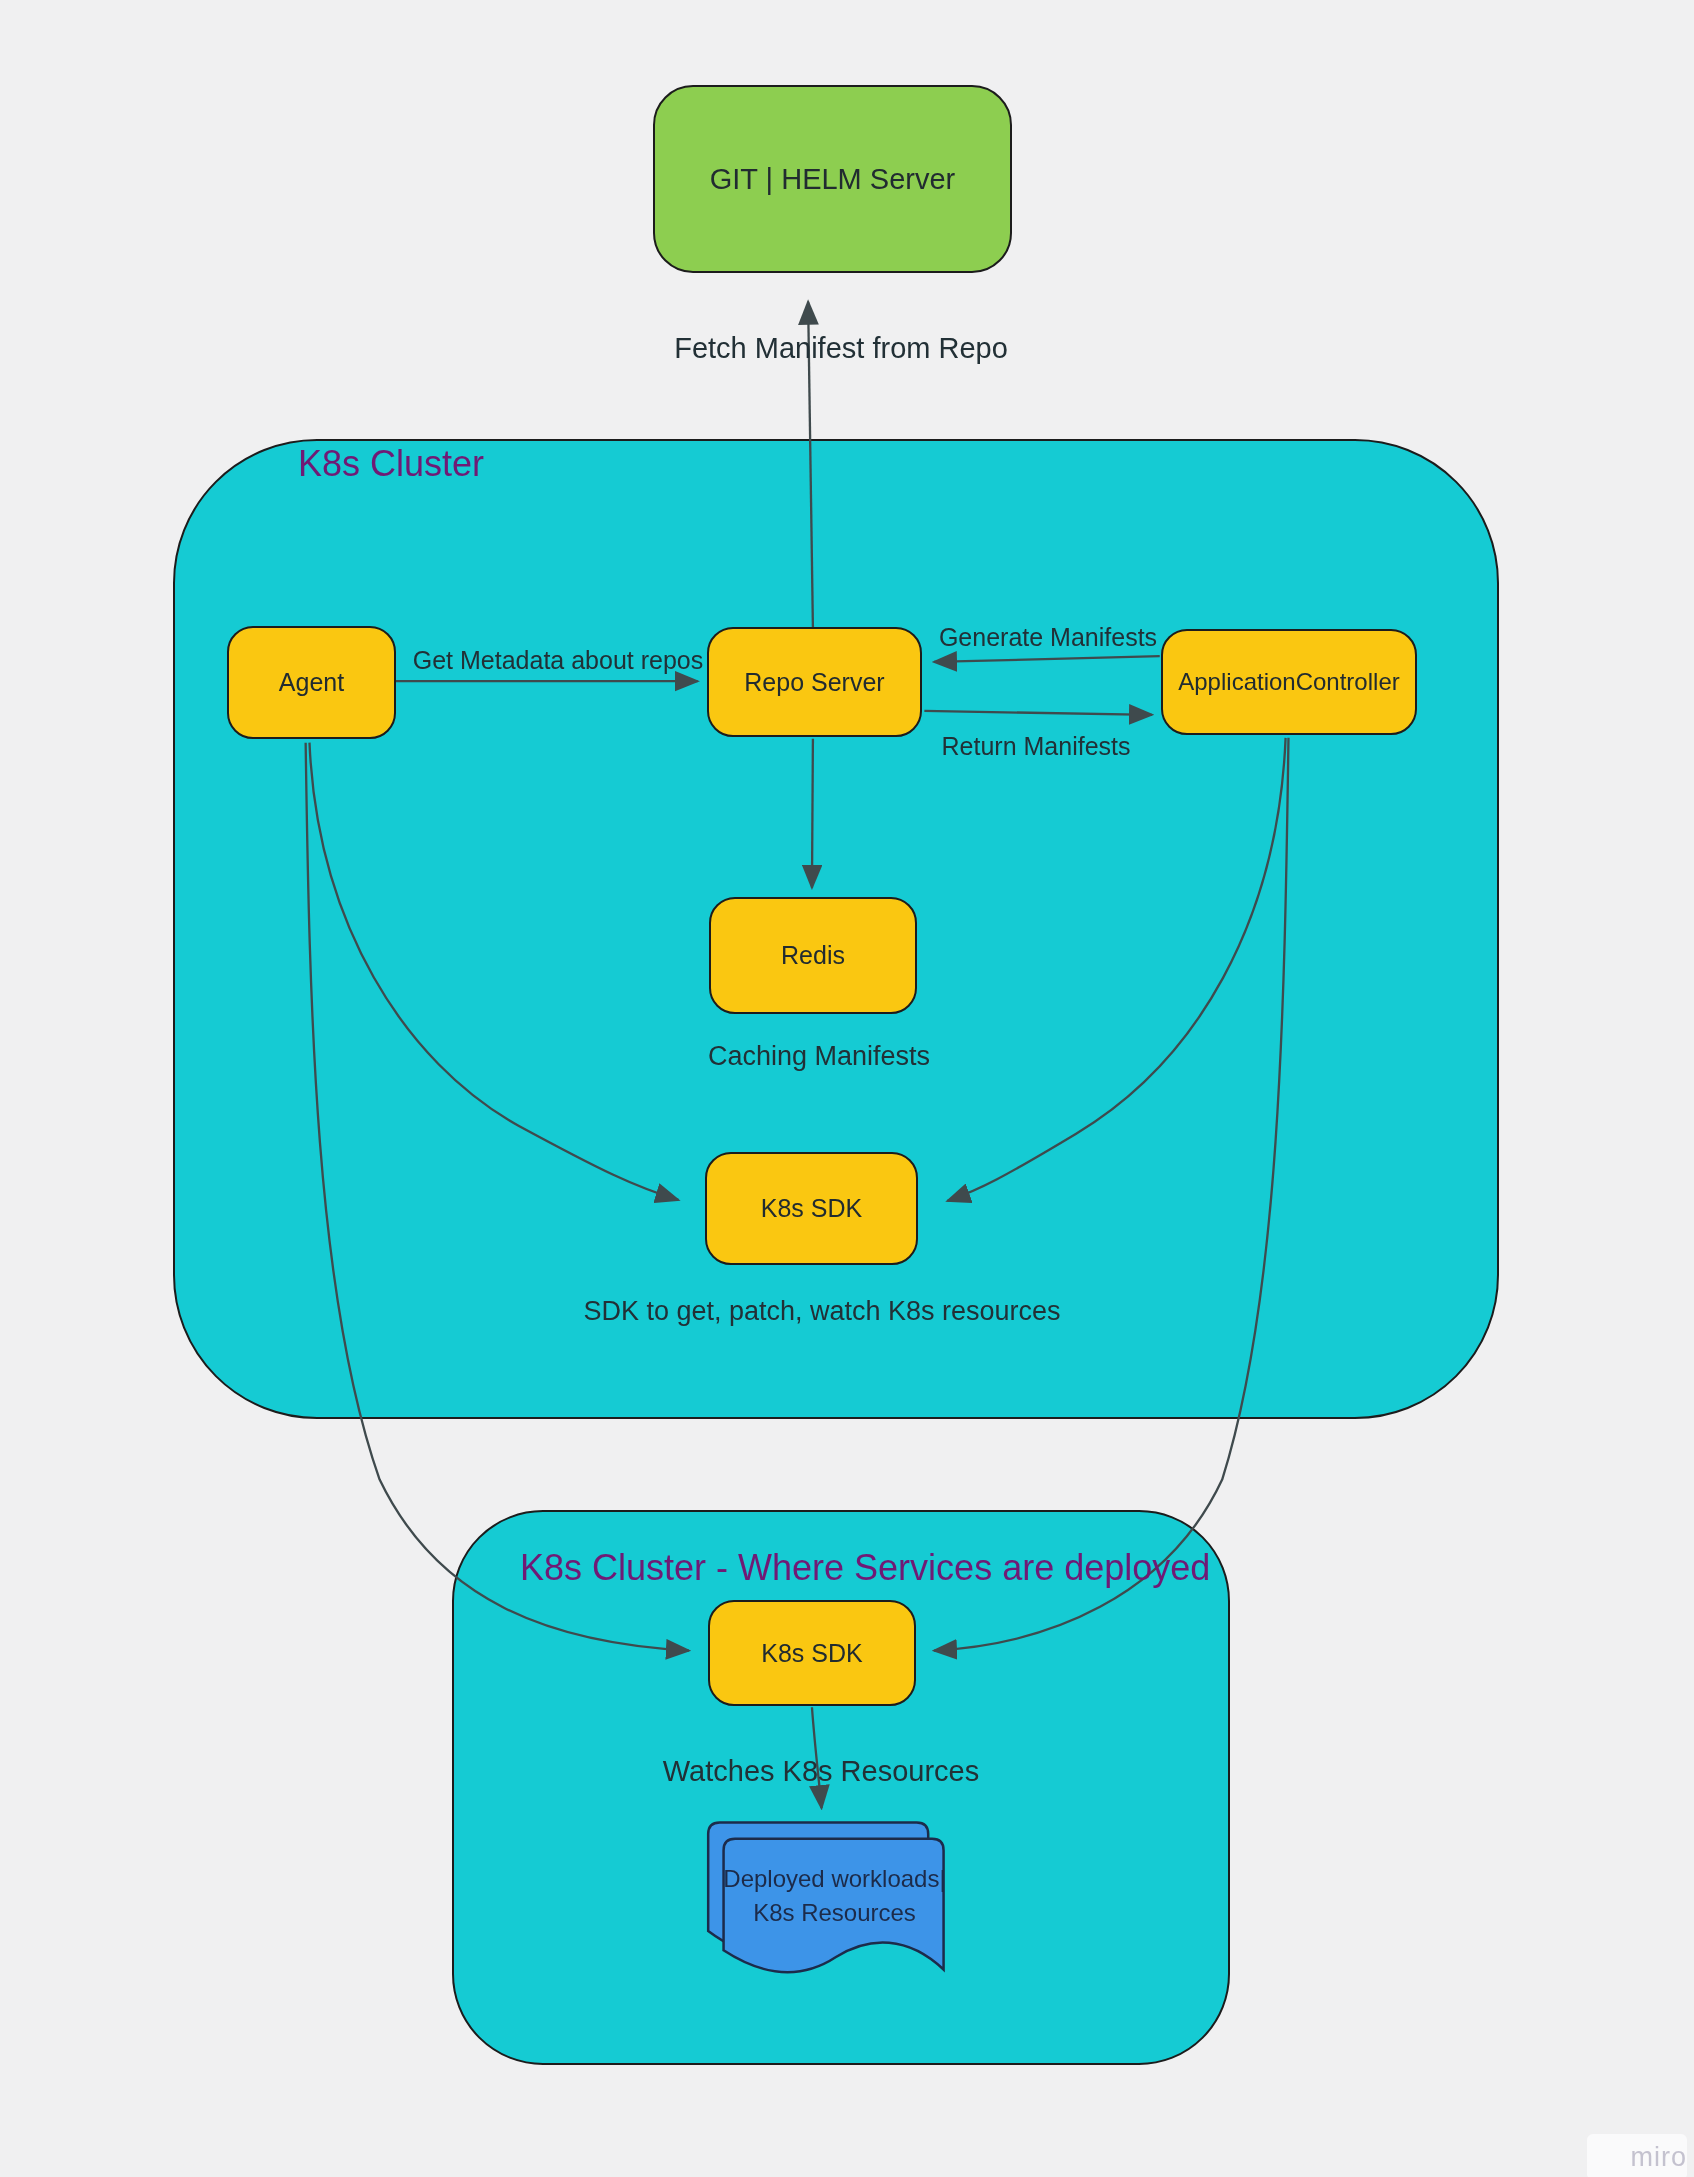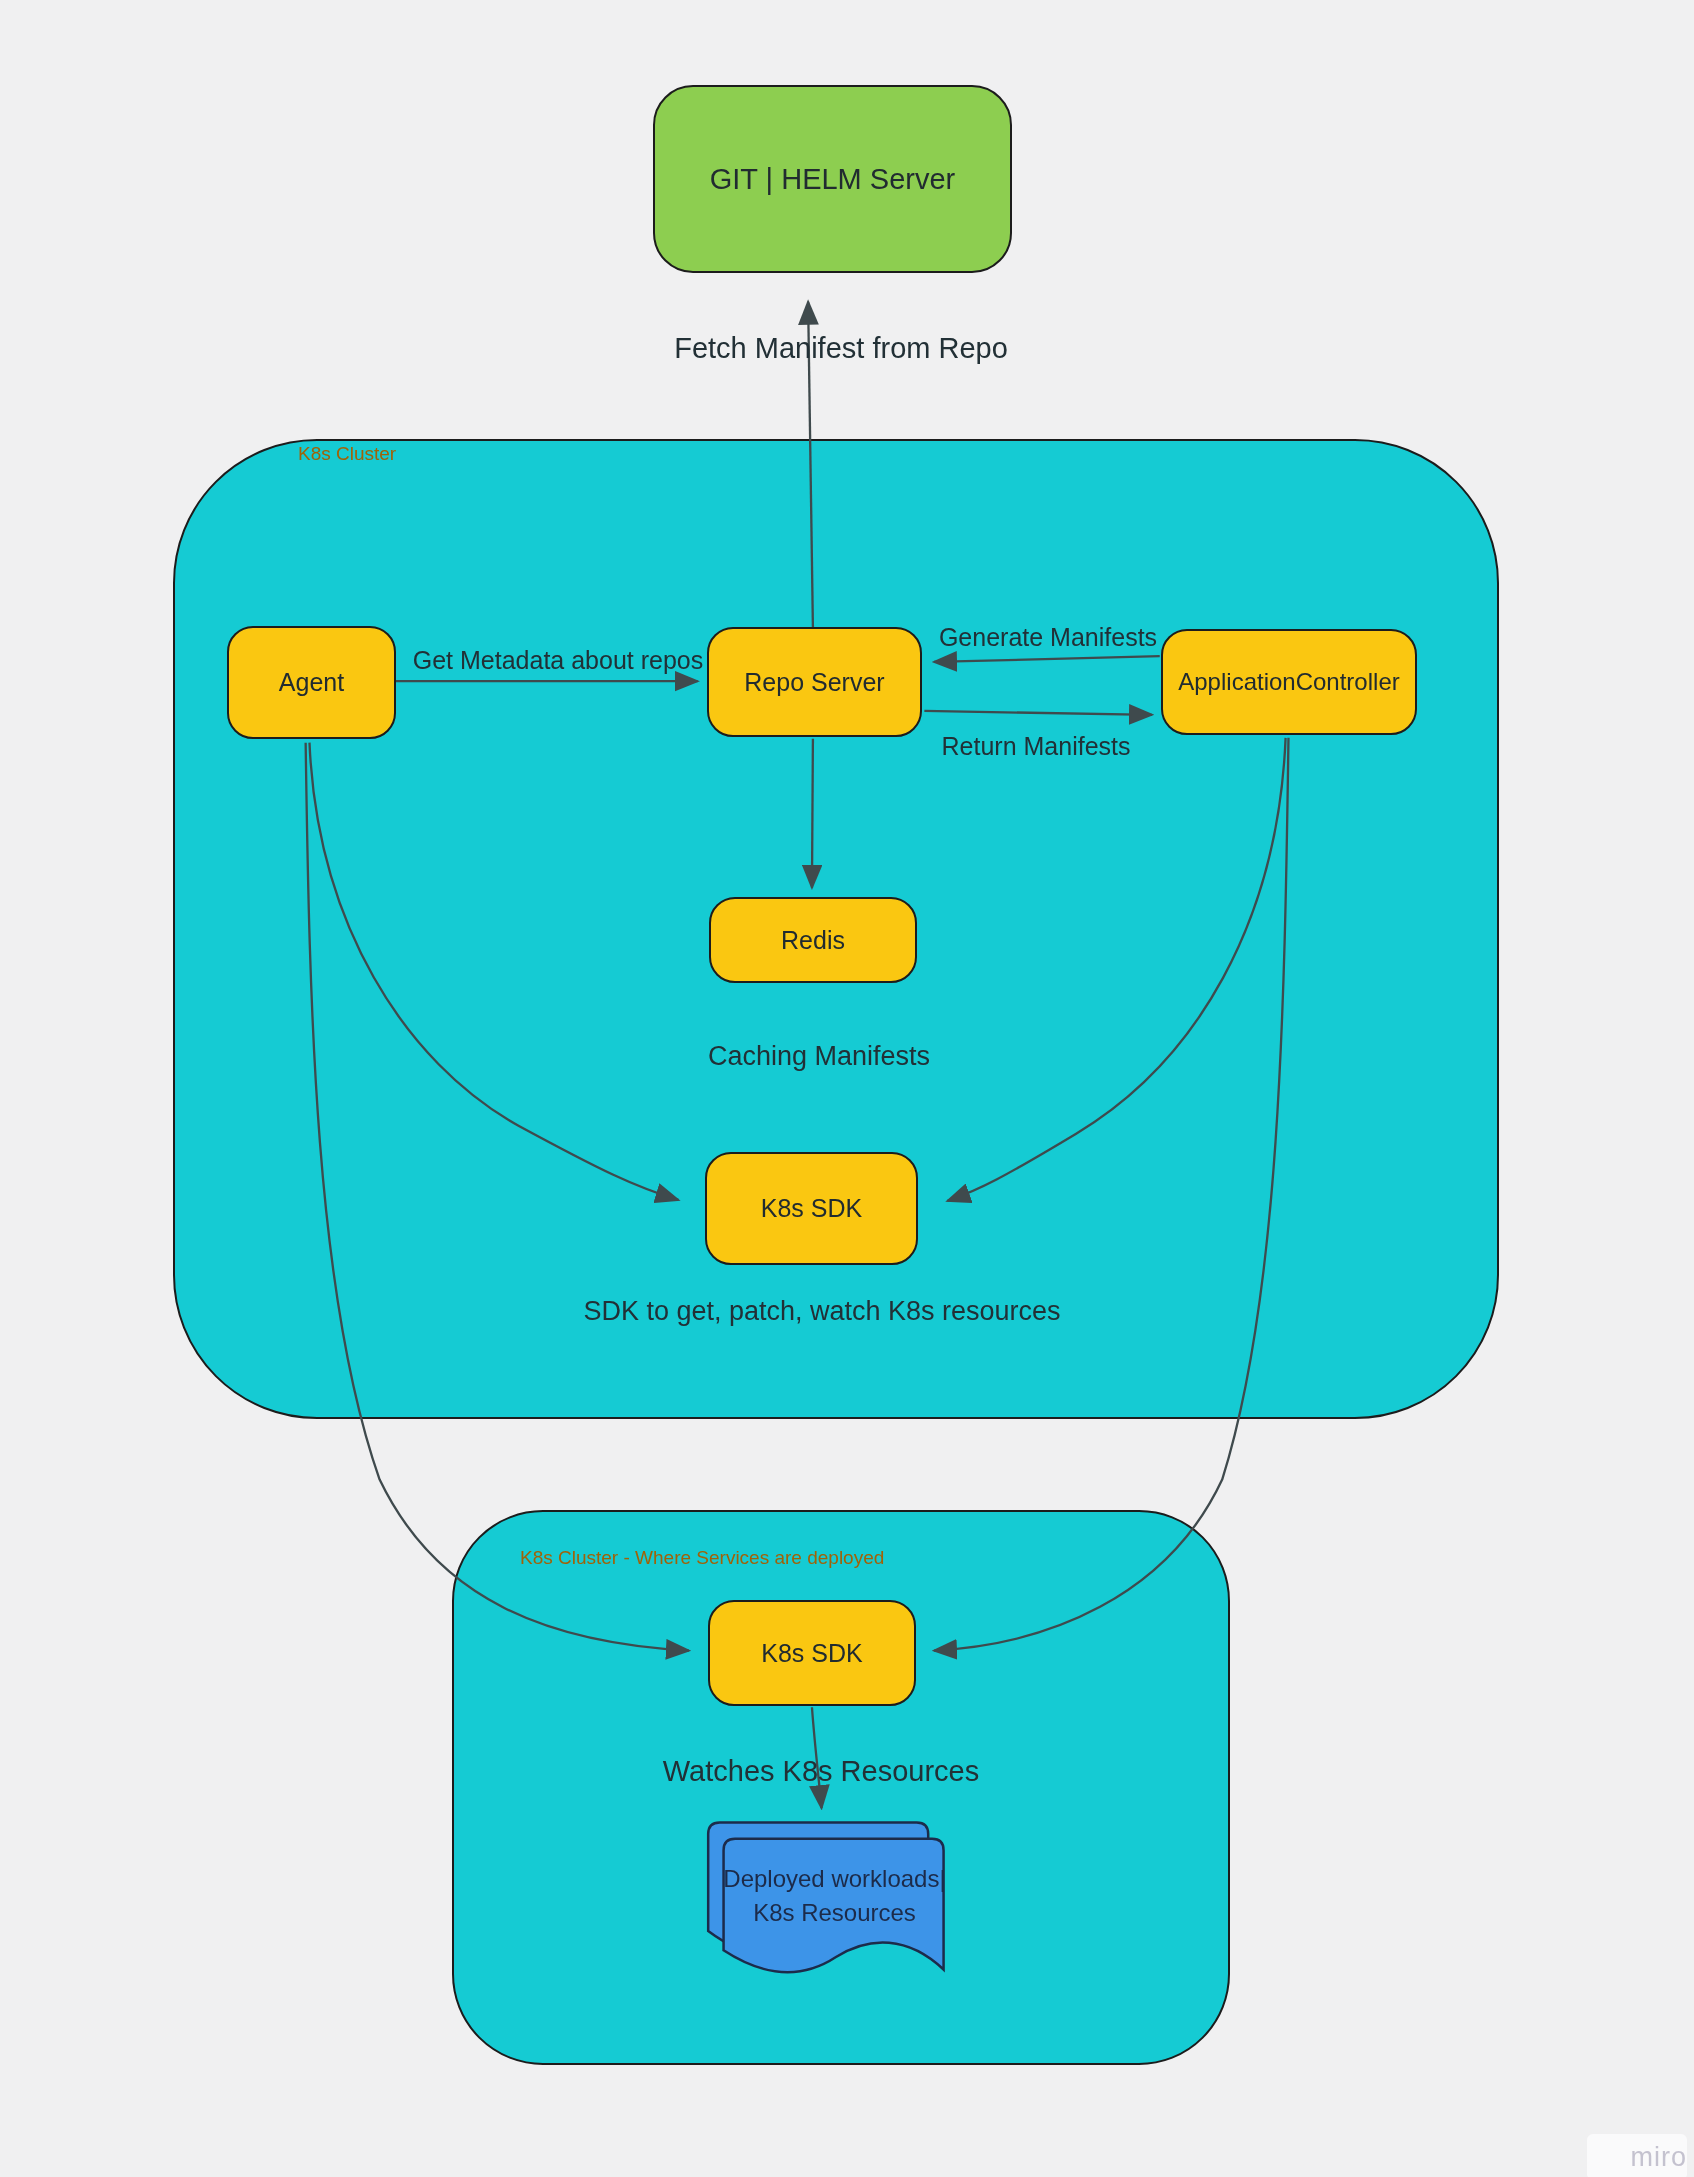--- a/index.html
+++ b/index.html
@@ -12,22 +12,22 @@
     overflow:hidden;
   }
   .cluster{
     position:absolute;
     background:var(--teal,#15CBD3);
     border:2.9px solid var(--border,#1C1C1C);
     box-sizing:border-box;
   }
   .cluster-label{
     position:absolute;
-    font-size:19px;
-    color:#a16207;
+    font-size:36px;
+    color:#701a75;
     white-space:nowrap;
     z-index:4;
   }
   .node{
     position:absolute;
     display:flex;align-items:center;justify-content:center;
     background:var(--yellow,#FAC711);
     border:2.9px solid var(--border,#1C1C1C);
     border-radius:26px;
     box-sizing:border-box;
@@ -118,21 +118,21 @@
   </div>
 
   <div class="node" style="left:707px;top:627px;width:215px;height:110px;justify-content:center;">
     <span>Repo Server</span>
   </div>
 
   <div class="node" style="left:1161px;top:629px;width:256px;height:106px;font-size:24px;">
     <span>ApplicationController</span>
   </div>
 
-  <div class="node" style="left:709px;top:897px;width:208px;height:86px;">
+  <div class="node" style="left:709px;top:897px;width:208px;height:117px;">
     <span>Redis</span>
   </div>
 
   <div class="node" style="left:705px;top:1152px;width:213px;height:113px;">
     <span>K8s SDK</span>
   </div>
 
   <div class="node" style="left:708px;top:1600px;width:208px;height:106px;">
     <span>K8s SDK</span>
   </div>

